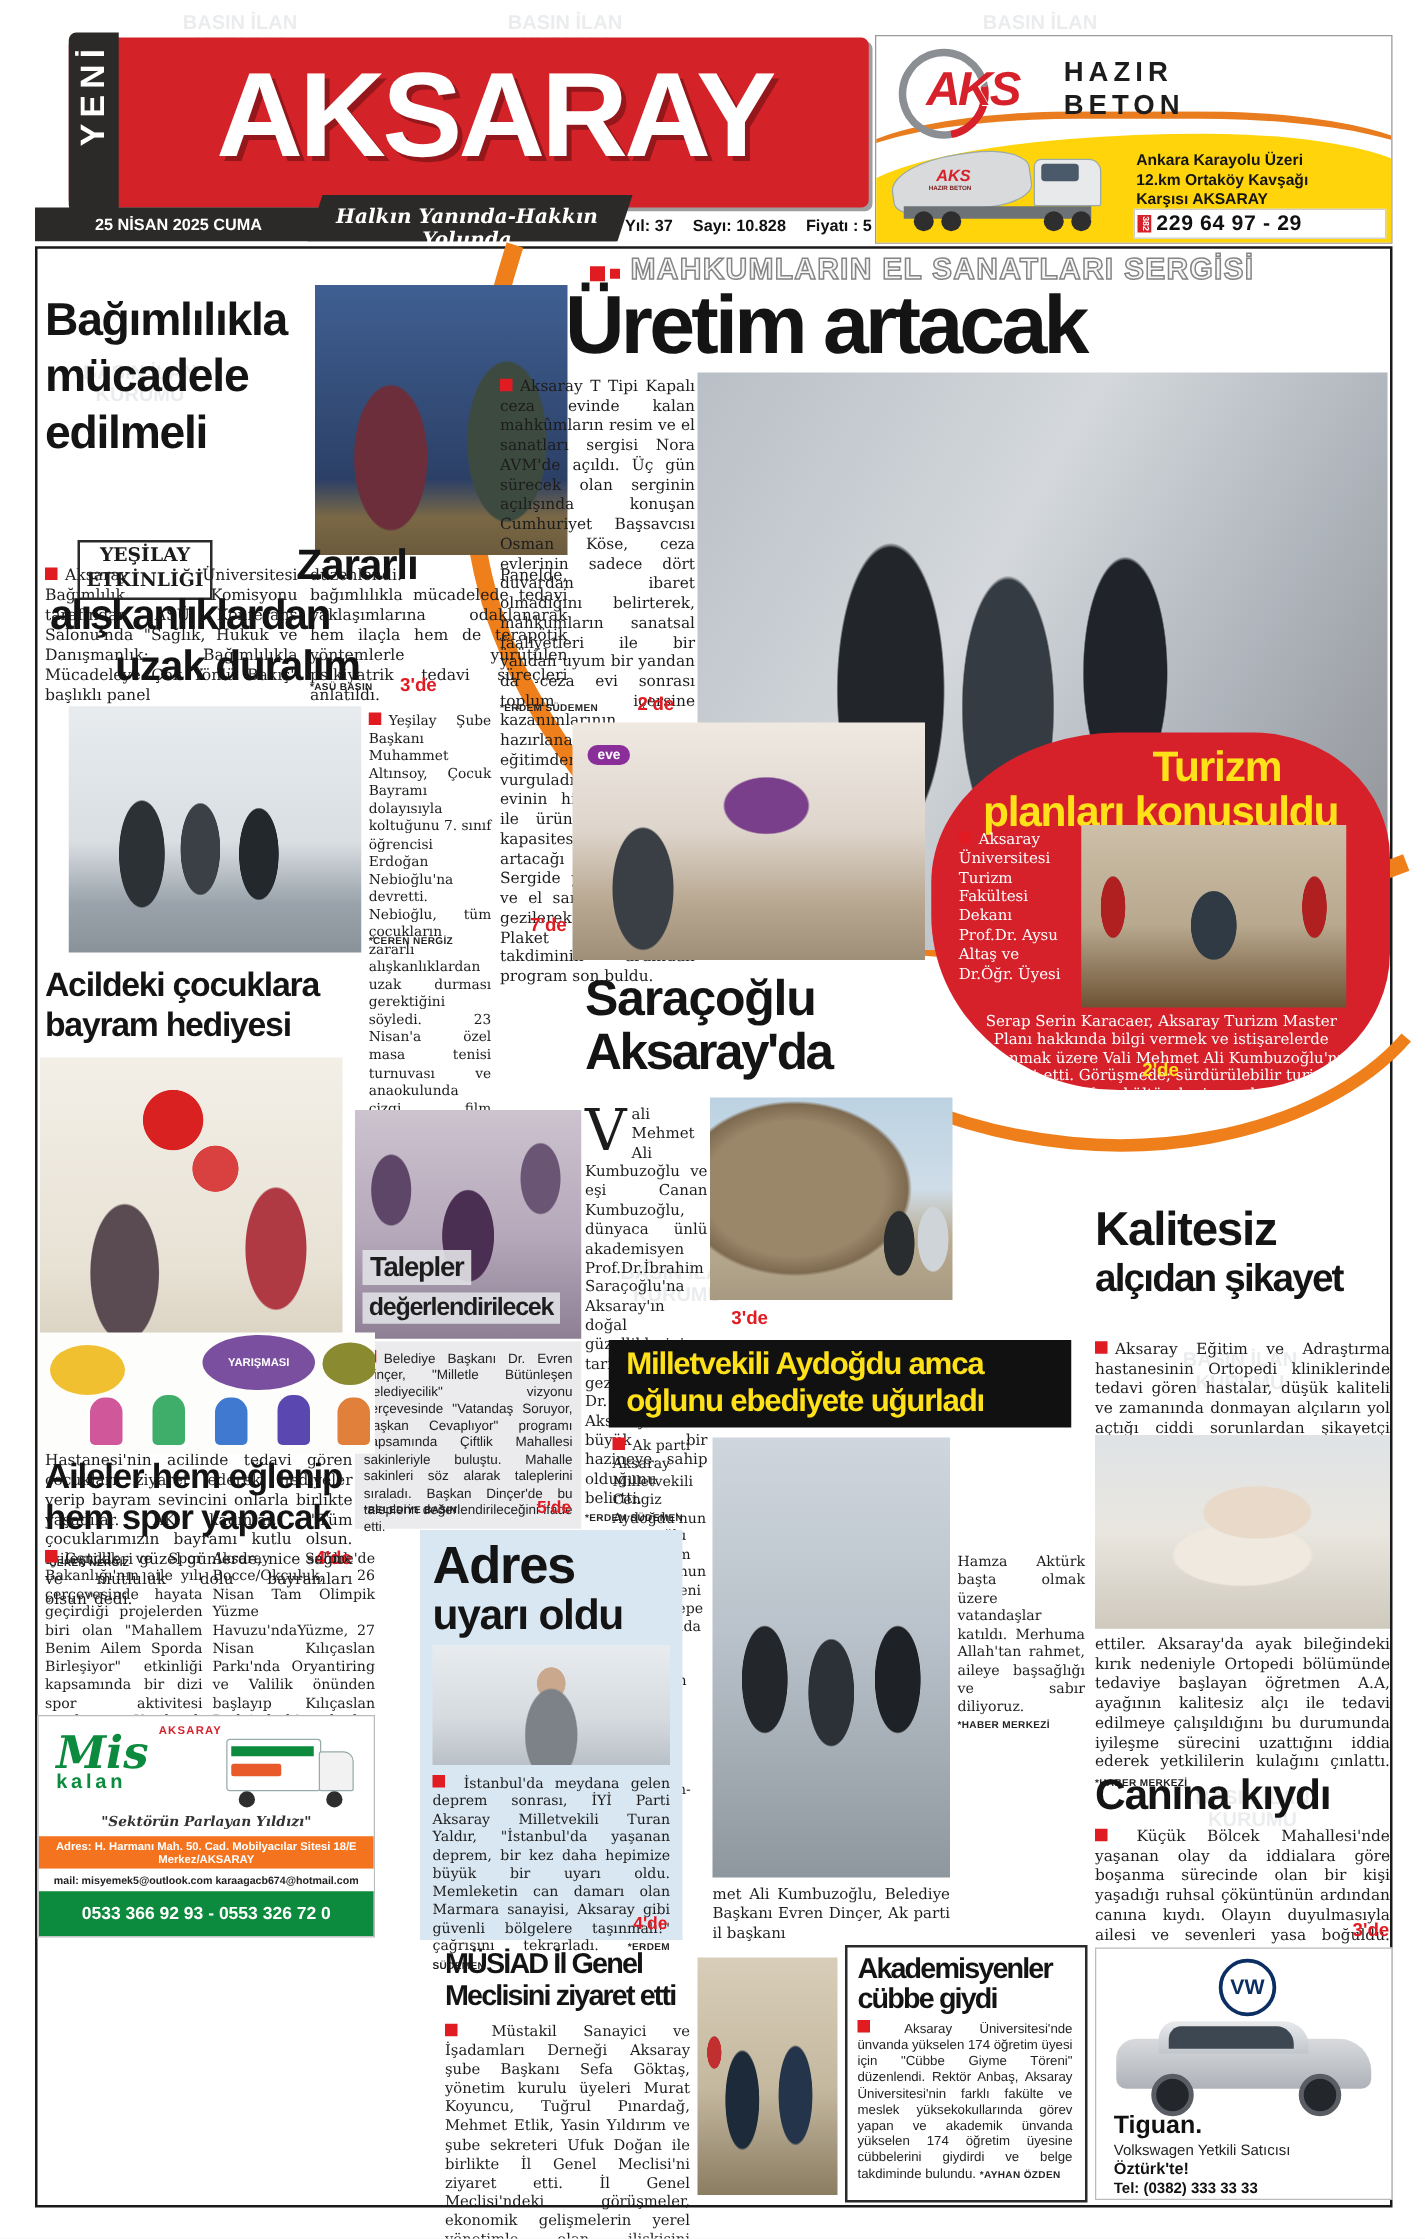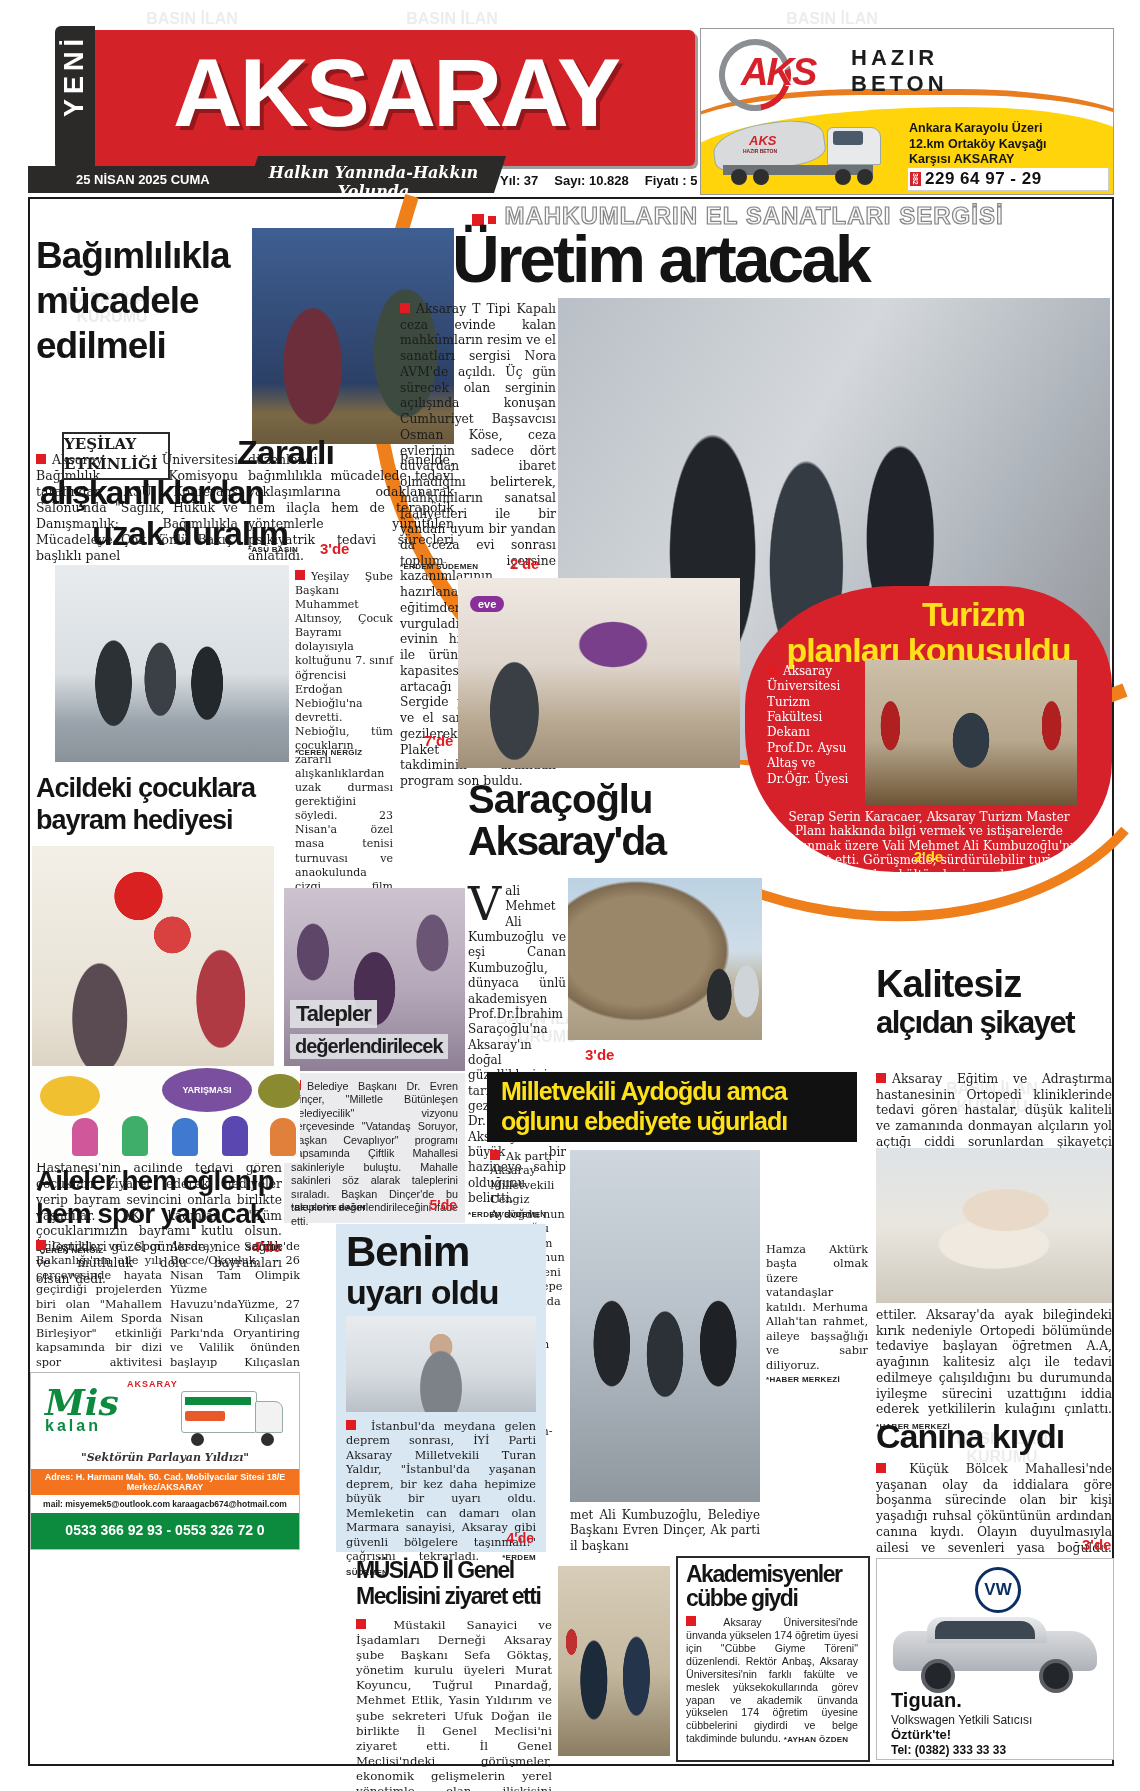--- a/index.html
+++ b/index.html
@@ -119,21 +119,21 @@
   <div class="abs h" style="left:452px;top:228px;width:560px;font-size:66px;letter-spacing:-3px">Üretim artacak</div>
   <div class="ph" style="left:558px;top:298px;width:552px;height:462px;background:
       radial-gradient(70px 190px at 28% 55%,#22262b 60%,transparent 62%),
       radial-gradient(60px 170px at 45% 58%,#343b42 60%,transparent 62%),
       radial-gradient(55px 150px at 62% 52%,#20242a 60%,transparent 62%),
       linear-gradient(120deg,#b9bfc6 0%,#d4d8dc 40%,#aeb4bb 70%,#8e8f93 100%)"></div>
   <div class="abs serif lead" style="left:400px;top:302px;width:156px;font-size:12.3px">Aksaray T Tipi Kapalı ceza evinde kalan mahkûmların resim ve el sanatları sergisi Nora AVM'de açıldı. Üç gün sürecek olan serginin açılışında konuşan Cumhuriyet Başsavcısı Osman Köse, ceza evlerinin sadece dört duvardan ibaret olmadığını belirterek, mahkumların sanatsal faaliyetleri ile bir yandan uyum bir yandan da ceza evi sonrası toplum içersine kazanımlarının hazırlanarak, bir nevi eğitimden geçtiklerini vurguladı. Yeni ceza evinin hizmete girmesi ile ürün çeşitliliği ve kapasitesinin de artacağı bildirildi. Sergide yer alan resim ve el sanatları ürünleri gezilerek bilgi alındı. Plaket ve hediye takdiminin ardından program son buldu.</div>
   <span class="abs credit" style="left:400px;top:562px">*ERDEM SÜDEMEN</span>
   <span class="abs pageref" style="left:510px;top:555px">2'de</span>
 
-  <div class="abs" style="left:62px;top:432px;width:104px;height:44px;border:2px solid #2a2a2a;font:700 15px 'DejaVu Serif',serif;color:#1b1b1b;line-height:1.35">
+  <div class="abs" style="left:62px;top:432px;width:104px;height:44px;border:2px solid #2a2a2a;text-align:center;font:700 15px 'DejaVu Serif',serif;color:#1b1b1b;line-height:1.35">
     <div>YEŞİLAY</div>
     <div>ETKİNLİĞİ</div>
   </div>
   <div class="abs h" style="left:40px;top:436px;width:300px;font-size:34px">
     <div style="text-align:right;padding-right:6px">Zararlı</div>
     <div style="margin-top:8px;letter-spacing:-2px">alışkanlıklardan</div>
     <div style="margin-top:8px;text-align:center">uzak duralım</div>
   </div>
   <div class="ph" style="left:55px;top:565px;width:234px;height:197px;background:
       radial-gradient(30px 70px at 25% 60%,#2c3136 60%,transparent 62%),
@@ -264,21 +264,21 @@
     <div style="margin-top:6px">hem spor yapacak</div>
   </div>
   <div class="abs serif lead" style="left:36px;top:1240px;width:126px;font-size:11.3px">Gençlik ve Spor Bakanlığı'nın aile yılı çerçevesinde hayata geçirdiği projelerden biri olan "Mahallem Benim Ailem Sporda Birleşiyor" etkinliği kapsamında bir dizi spor aktivitesi yapılıyor. Yapılacak spor aktiviteleri ve tarihleri şu şekilde; 25 Nisan Tarihi</div>
   <div class="abs serif" style="left:170px;top:1240px;width:130px;font-size:11.3px">
     <span>Aksaray Selime'de Bocce/Okçuluk, 26 Nisan Tam Olimpik Yüzme Havuzu'ndaYüzme, 27 Nisan Kılıçaslan Parkı'nda Oryantiring ve Valilik önünden başlayıp Kılıçaslan Parkı'nda bitecek olan Aile Yürüyüşü Yarışması etkinlikleri yapılacak.</span>
     <div class="credit">*CEREN NERGİZ</div>
     <div class="pageref" style="text-align:right">7'de</div>
   </div>
 
   <div class="abs" style="left:336px;top:1224px;width:210px;height:328px;background:#d9e7f3">
-    <div class="h" style="position:absolute;left:10px;top:8px;font-size:42px">Benim</div>
+    <div class="h" style="position:absolute;left:10px;top:8px;font-size:42px">Adres</div>
     <div class="h" style="position:absolute;left:10px;top:52px;font-size:34px">uyarı oldu</div>
     <div class="ph" style="left:10px;top:92px;width:190px;height:96px;background:
         radial-gradient(34px 60px at 50% 75%,#7d8289 60%,transparent 63%),
         radial-gradient(16px 18px at 50% 32%,#c9a88e 70%,transparent 73%),
         radial-gradient(5px 5px at 46% 62%,#d92121 80%,transparent 85%),
         linear-gradient(180deg,#e8ecef 0%,#d6dbe0 60%,#b9c0c7 100%)"></div>
     <div class="lead serif" style="position:absolute;left:10px;top:196px;width:190px;font-size:11.3px">
       <span>İstanbul'da meydana gelen deprem sonrası, İYİ Parti Aksaray Milletvekili Turan Yaldır, "İstanbul'da yaşanan deprem, bir kez daha hepimize büyük bir uyarı oldu. Memleketin can damarı olan Marmara sanayisi, Aksaray gibi güvenli bölgelere taşınmalı!" çağrısını tekrarladı.</span>
       <span class="credit">*ERDEM SÜDEMEN</span>
     </div>

